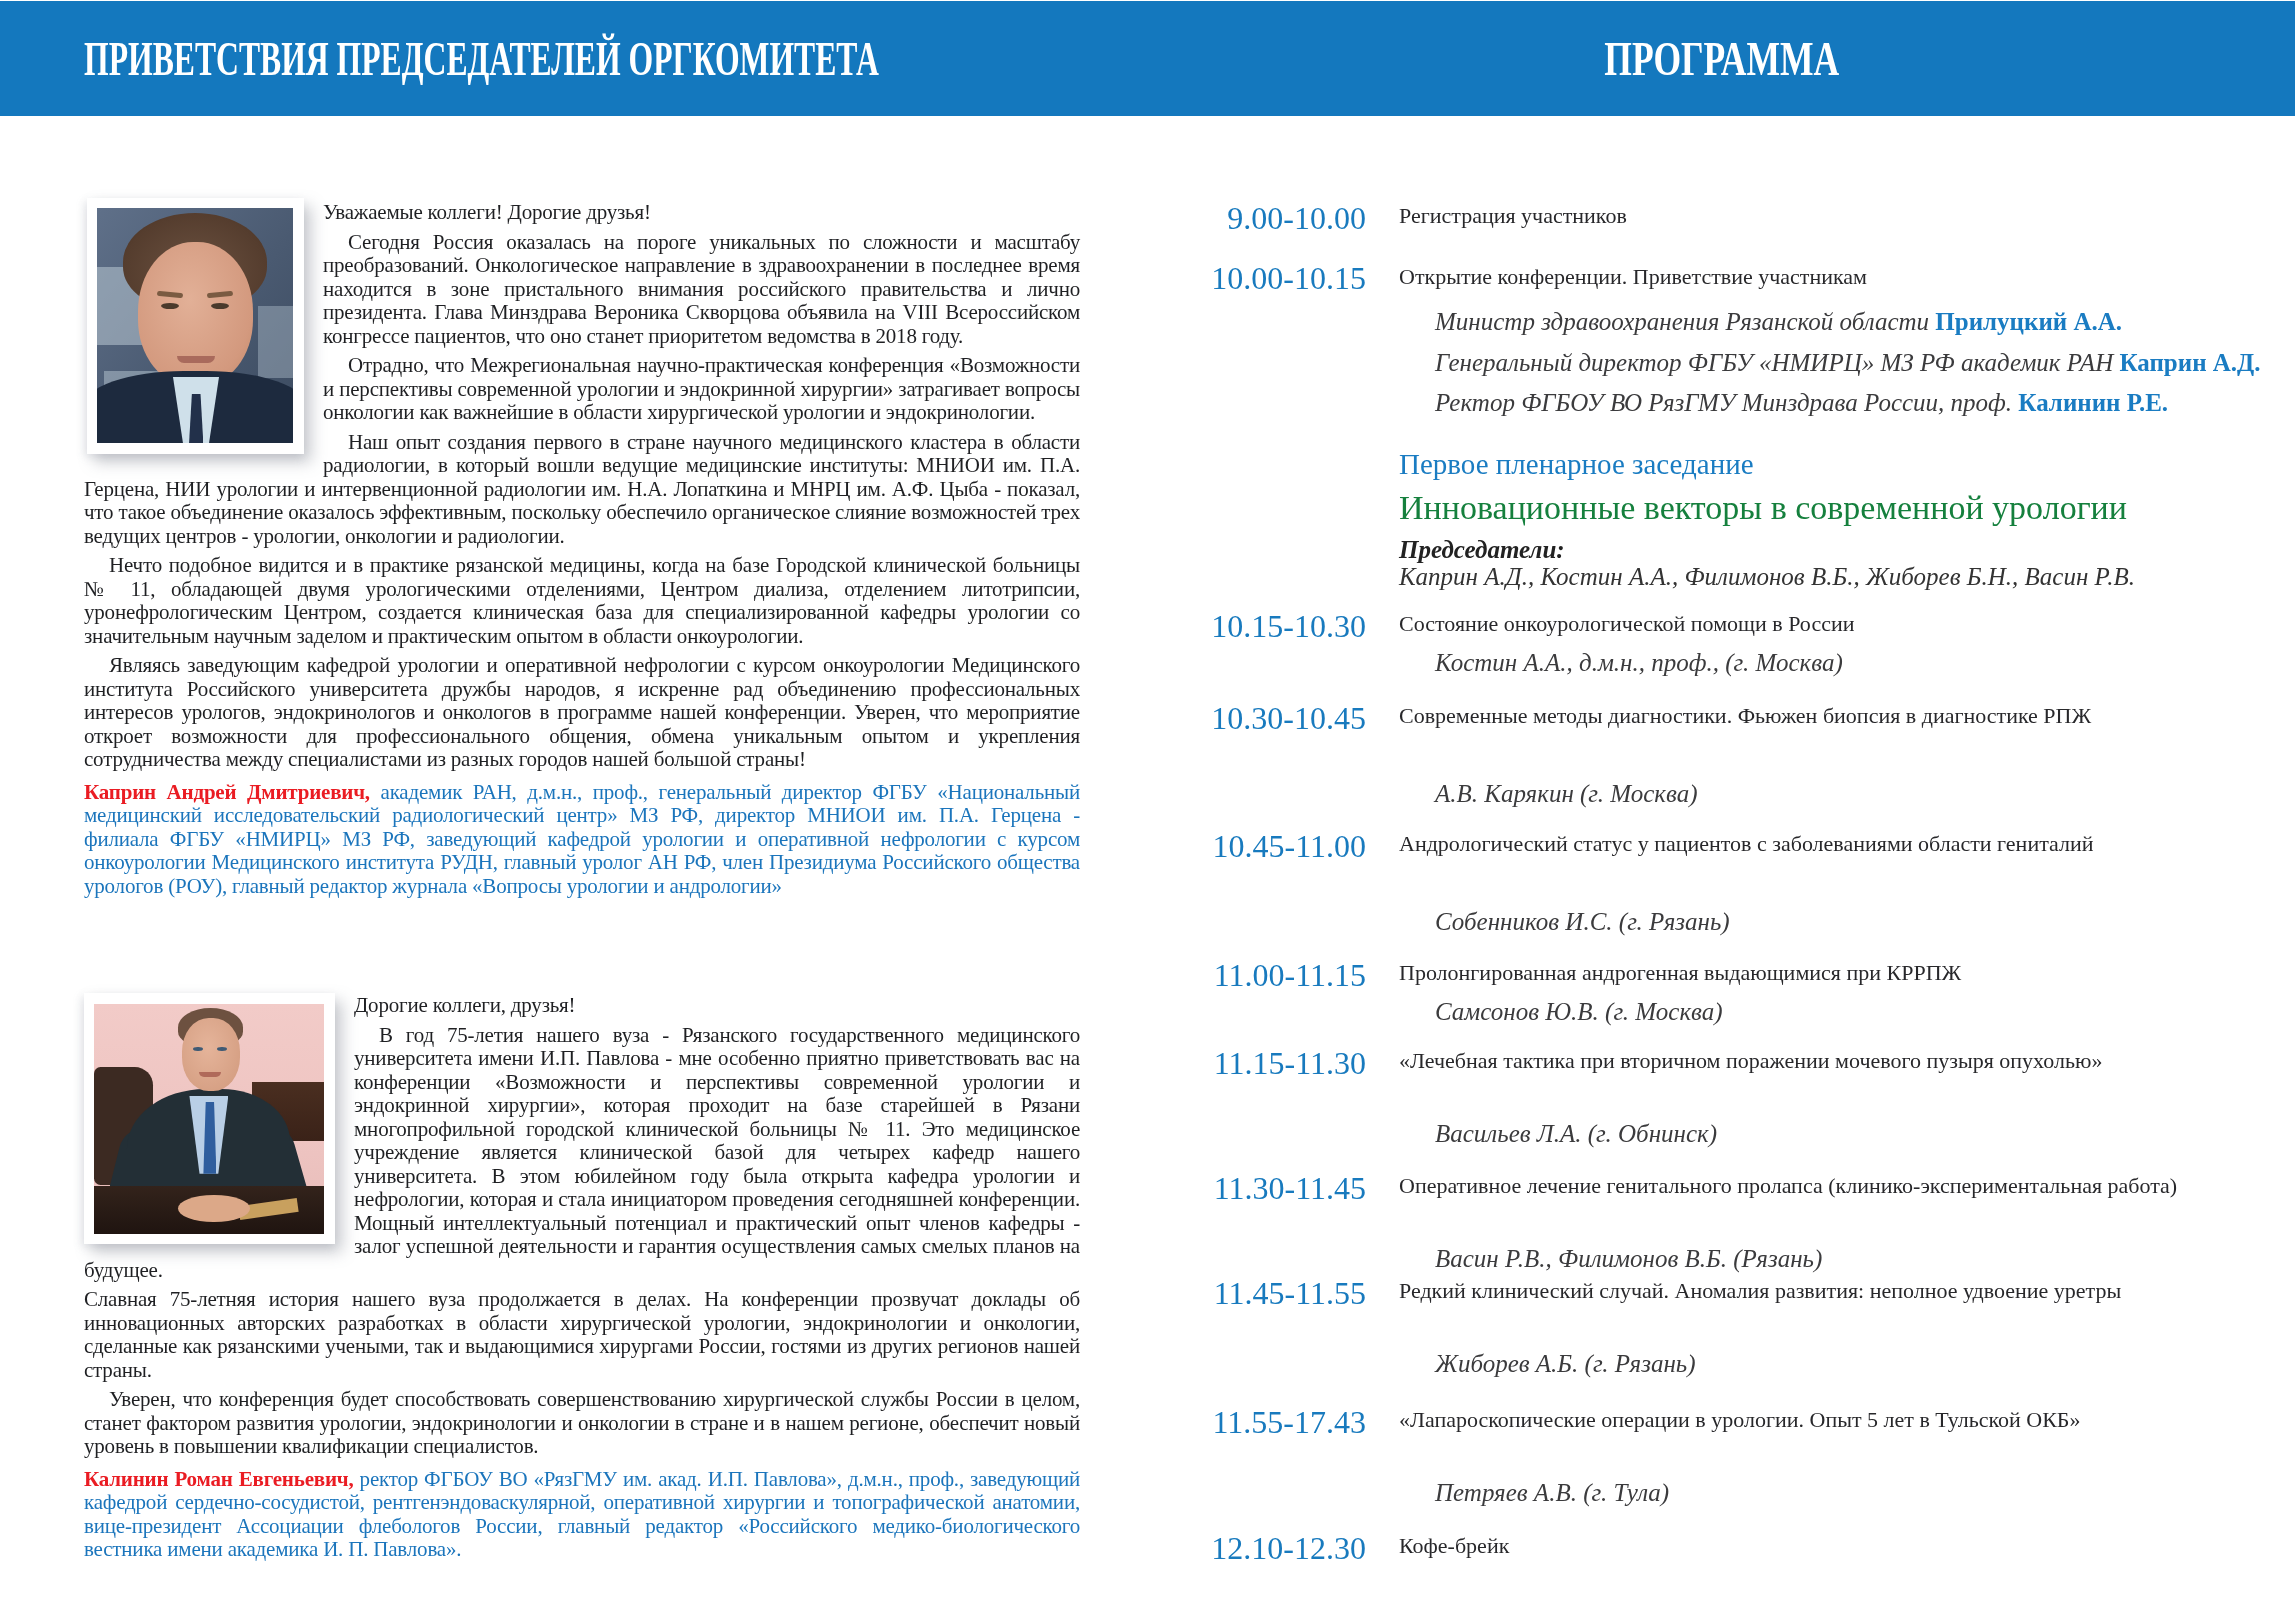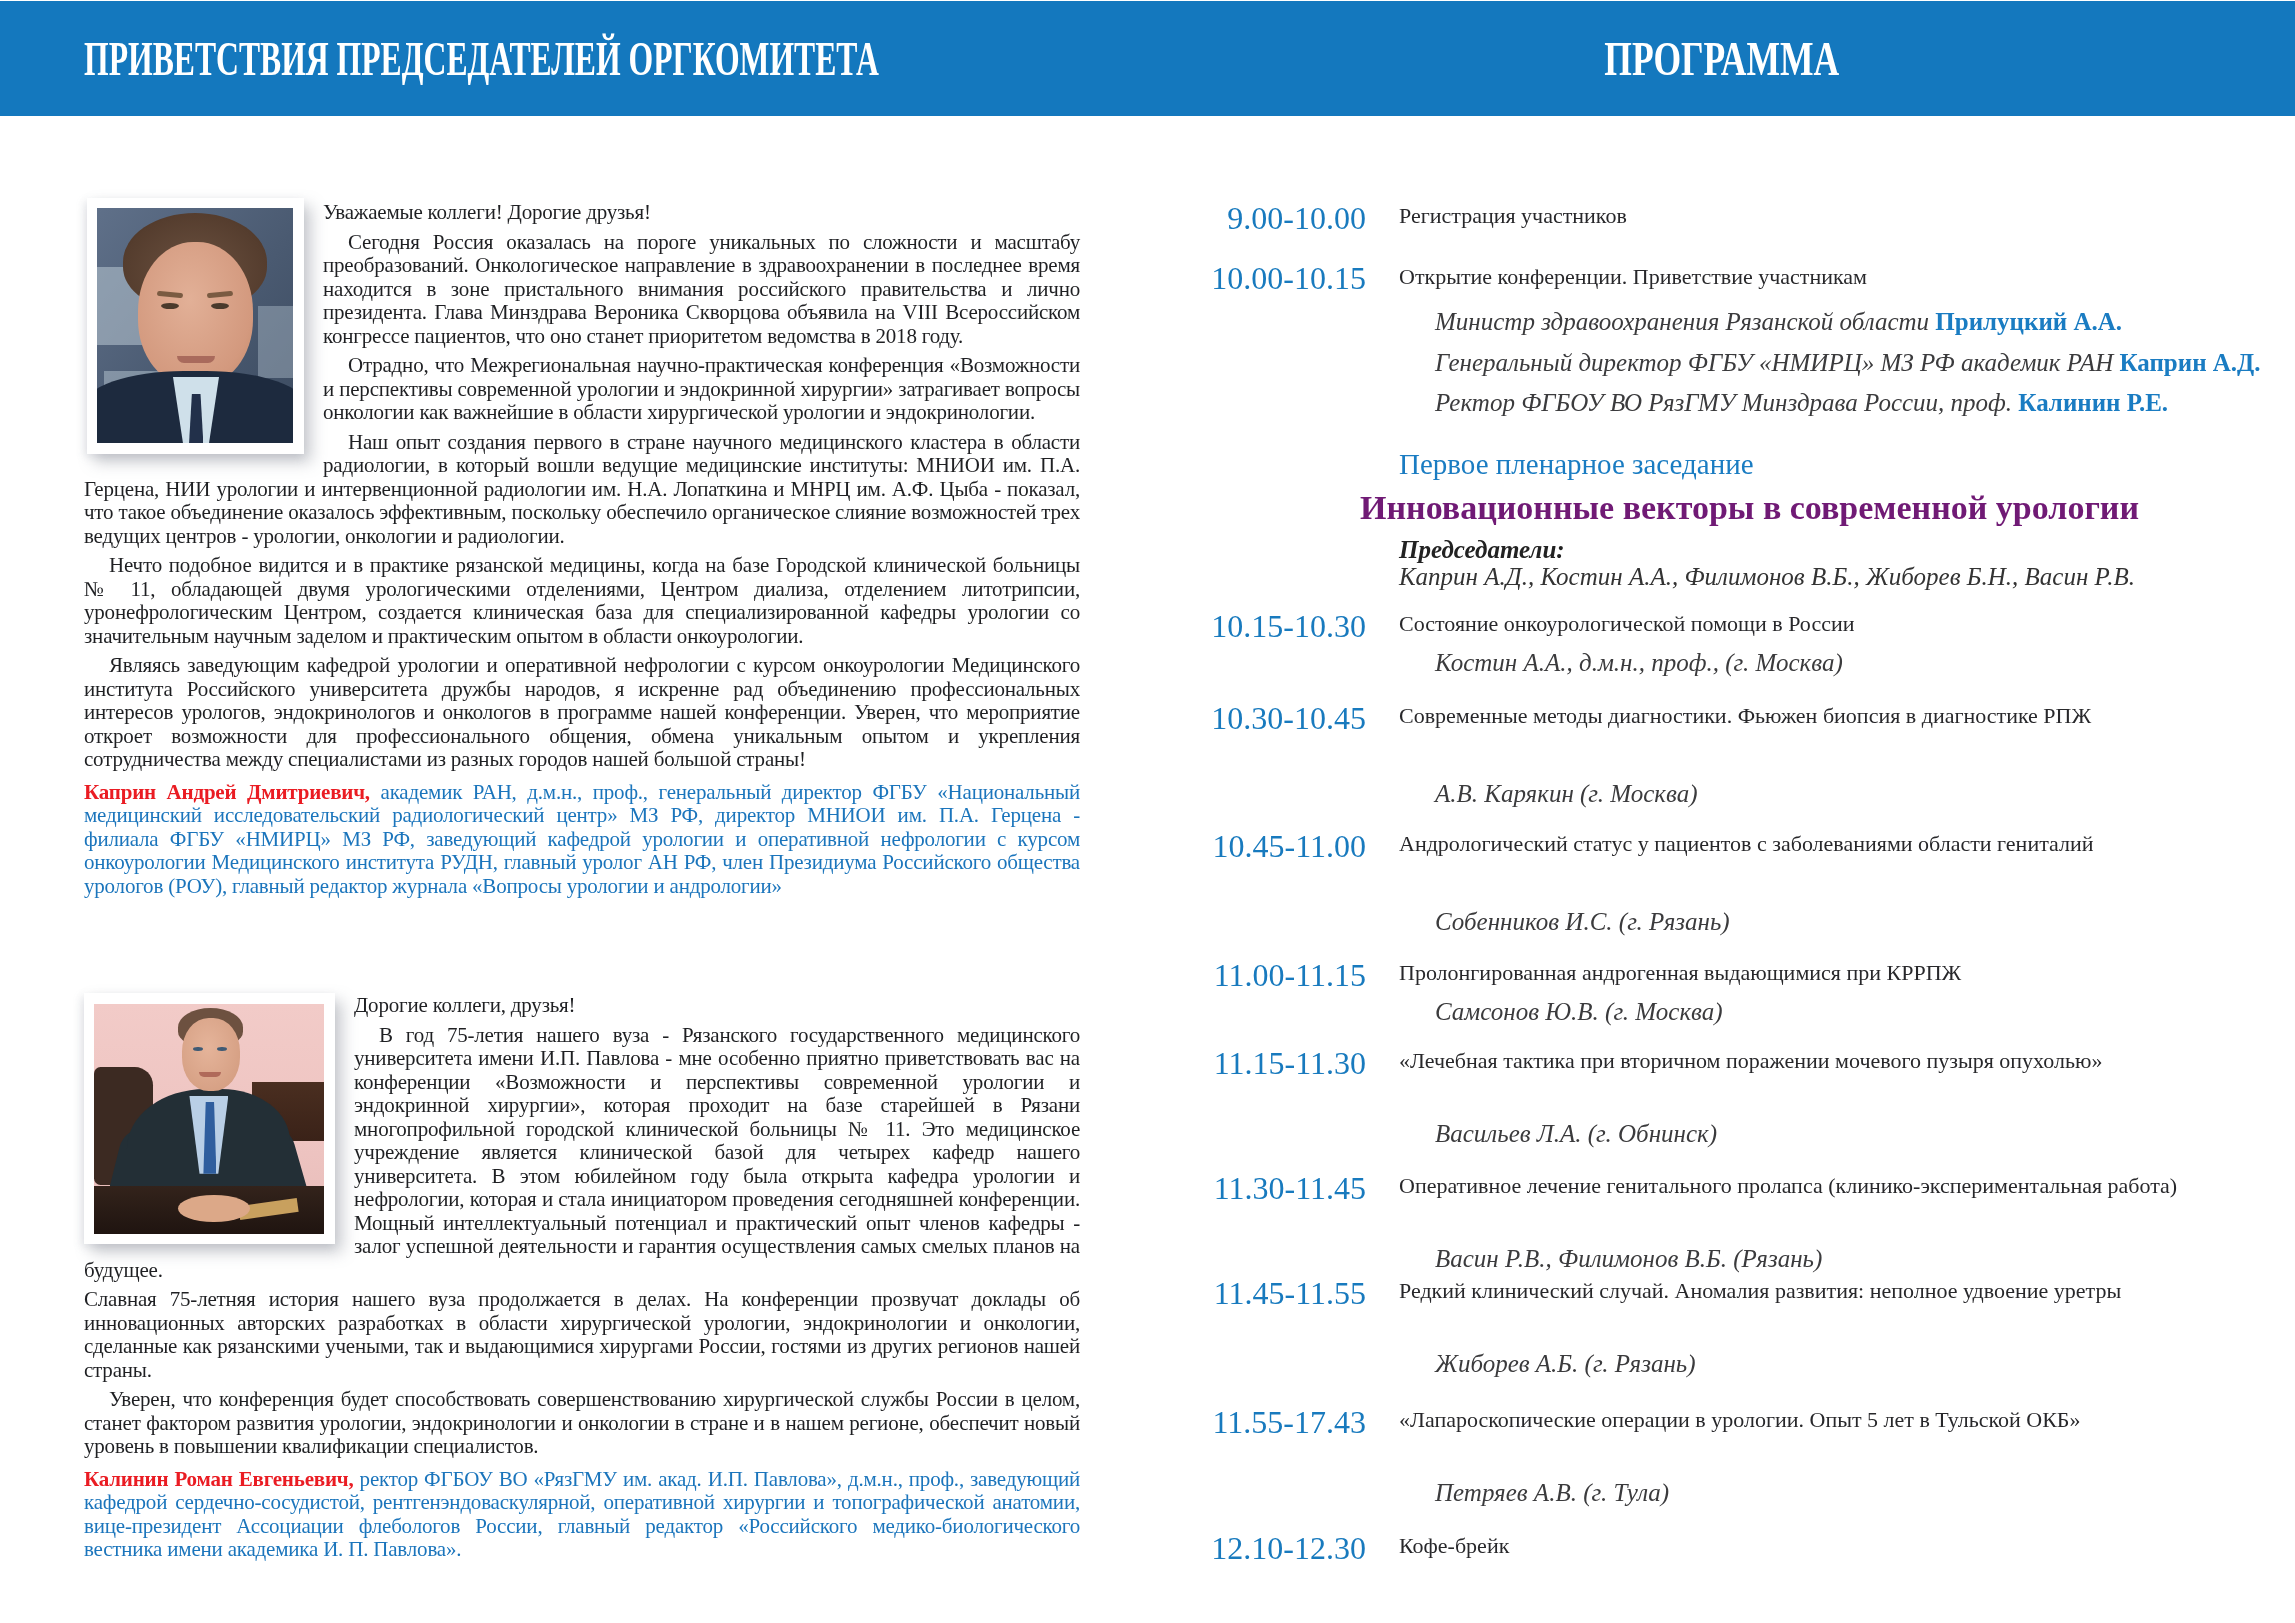--- a/index.html
+++ b/index.html
@@ -69,21 +69,21 @@
   .pic2 .mouth{left:105px;top:68px;width:22px;height:5.2px;background:#b06a5a;border-radius:0 0 11.8px 11.8px;}
   .pic2 .hands{left:84px;top:191px;width:72px;height:27.5px;background:#dca888;border-radius:50%;}
 
   
   .time{position:absolute;left:1209px;width:157px;text-align:right;color:#187abe;
         font-size:32px;line-height:34px;white-space:nowrap;}
   .topic{position:absolute;left:1399px;width:856px;color:#28282b;font-size:22px;line-height:38px;}
   .spk{position:absolute;left:1399px;width:856px;color:#3b3b3d;font-size:25px;line-height:30px;font-style:italic;margin-left:36px;}
   .spk .bluename{color:#1a7cc2;font-weight:bold;font-style:normal;}
   .sess-label{position:absolute;left:1399px;color:#1a7cc2;font-size:29px;line-height:34px;}
-  .sess-title{position:absolute;left:1360px;color:#701a75;font-weight:bold;font-size:34px;line-height:38px;}
+  .sess-title{position:absolute;left:1399px;color:#15803d;font-weight:normal;font-size:34px;line-height:38px;}
   .chairs-label{position:absolute;left:1399px;color:#222;font-weight:bold;font-style:italic;font-size:25px;}
   .chairs{position:absolute;left:1399px;width:869px;color:#333;font-style:italic;font-size:25px;}
 </style>
 </head>
 <body>
 
 <div class="bar" style="background:#1478be;">
   <div class="bar-title bar-title-left">
     <span class="sq">ПРИВЕТСТВИЯ ПРЕДСЕДАТЕЛЕЙ ОРГКОМИТЕТА</span>
   </div>

